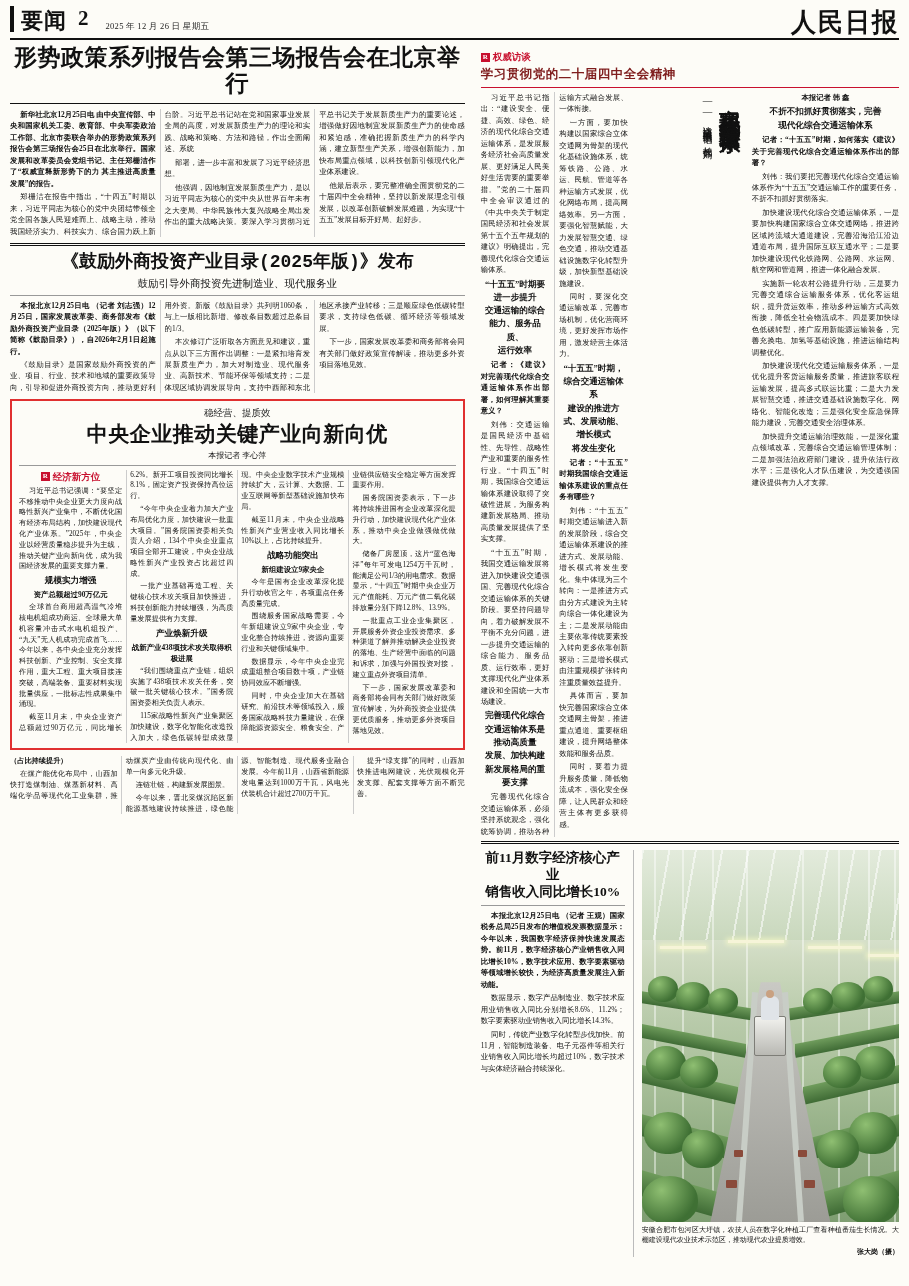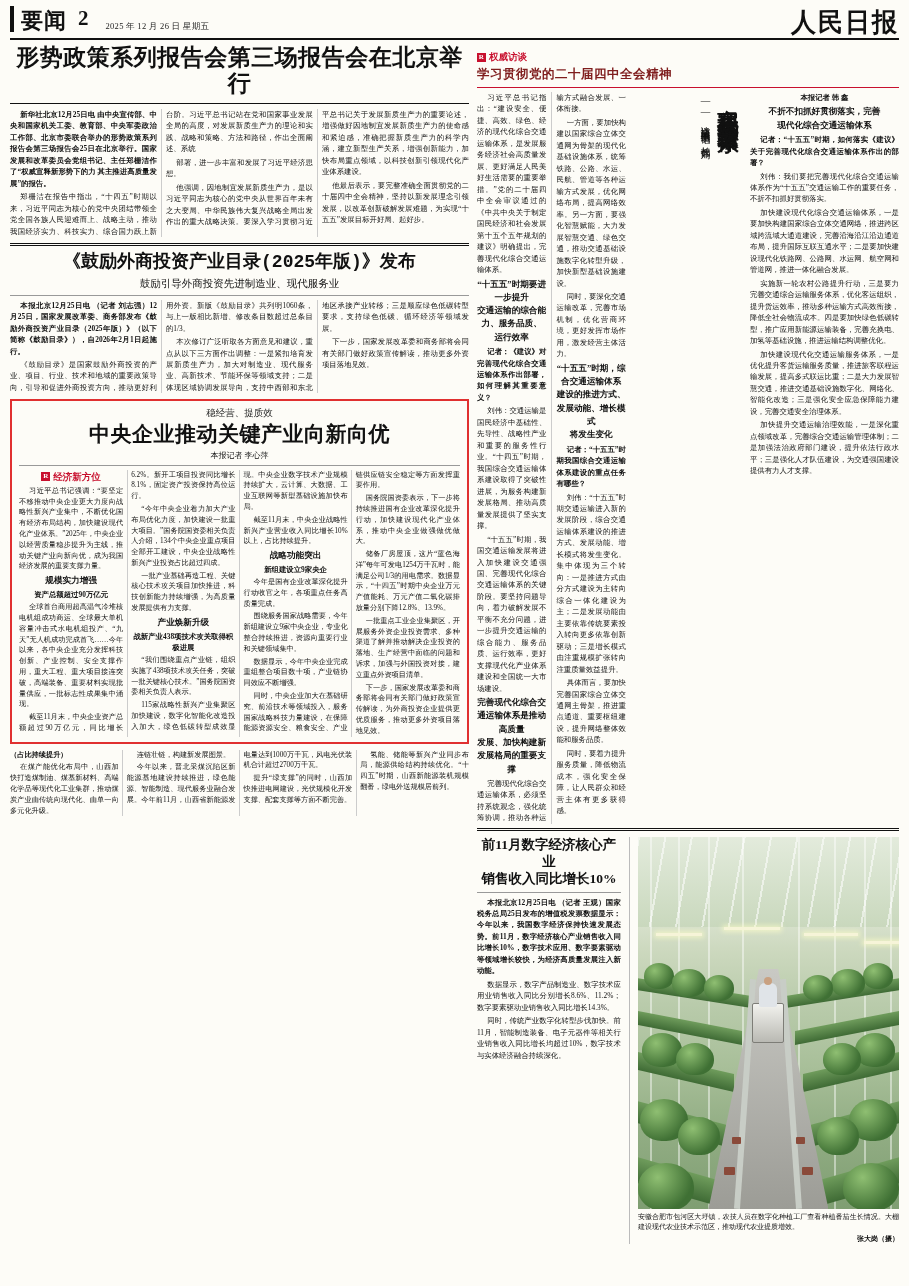--- a/index.html
+++ b/index.html
@@ -17,21 +17,21 @@
   
   .masthead { display: flex; align-items: flex-start; height: 34px; border-bottom: 2px solid #111; padding-bottom: 2px; }
   .mh-left { display: flex; align-items: flex-start; gap: 7px; }
   .mh-bar { width: 4px; height: 26px; background: #111; }
   .mh-section { font-size: 22px; font-weight: bold; letter-spacing: 1px; font-family: "Liberation Serif", serif; }
   .mh-pageno { font-size: 21px; font-weight: bold; margin-left: 4px; }
   .mh-date { font-size: 8.5px; color: #222; margin-left: 10px; align-self: flex-end; padding-bottom: 3px; letter-spacing: .3px; }
   .mh-right { margin-left: auto; font-size: 25px; font-weight: bold; letter-spacing: 2px; font-family: "Liberation Serif", serif; transform: scaleY(1.05); }
 
   
-  .cols { display: flex; gap: 8px; margin-top: 5px; height: 1236px; }
+  .cols { display: flex; gap: 16px; margin-top: 5px; height: 1236px; }
   .col-left  { width: 462px; position: relative; }
   .col-right { width: 425px; position: relative; }
 
   
   .hl1 { font-size: 23px; font-weight: bold; text-align: center; line-height: 1.15; letter-spacing: .5px; }
   .hl2 { font-size: 18px; font-weight: bold; text-align: center; line-height: 1.2; font-family: Liberation Mono, monospace; }
   .kicker { font-size: 9.5px; text-align: center; color: #222; margin-bottom: 2px; }
   .sub { font-size: 10.5px; text-align: center; color: #111; margin-top: 3px; }
   .byline { font-size: 8px; text-align: center; margin: 3px 0 4px 0; }
   .rule { border-top: 1px solid #111; margin: 5px 0; }
@@ -168,21 +168,20 @@
         </div>
       </div>
 
       <div style="margin-top:6px">
         <div class="body4">
           <p style="font-weight:bold;text-indent:0">（占比持续提升）</p>
           <p>在煤产能优化布局中，山西加快打造煤制油、煤基新材料、高端化学品等现代化工业集群，推动煤炭产业由传统向现代化、由单一向多元化升级。</p>
           <p>连链壮链，构建新发展图景。</p>
           <p>今年以来，晋北采煤沉陷区新能源基地建设持续推进，绿色能源、智能制造、现代服务业融合发展。今年前11月，山西省新能源发电量达到1000万千瓦，风电光伏装机合计超过2700万千瓦。</p>
           <p>提升“绿支撑”的同时，山西加快推进电网建设，光伏规模化开发支撑、配套支撑等方面不断完善。</p>
-          <p>氢能、储能等新兴产业同步布局，能源供给结构持续优化。“十四五”时期，山西新能源装机规模翻番，绿电外送规模居前列。</p>
         </div>
       </div>
     </div>
 
     <div class="col-right">
 
       <div>
         <div style="text-indent:0">
           <span class="tag">
               <span class="sq">R</span>

